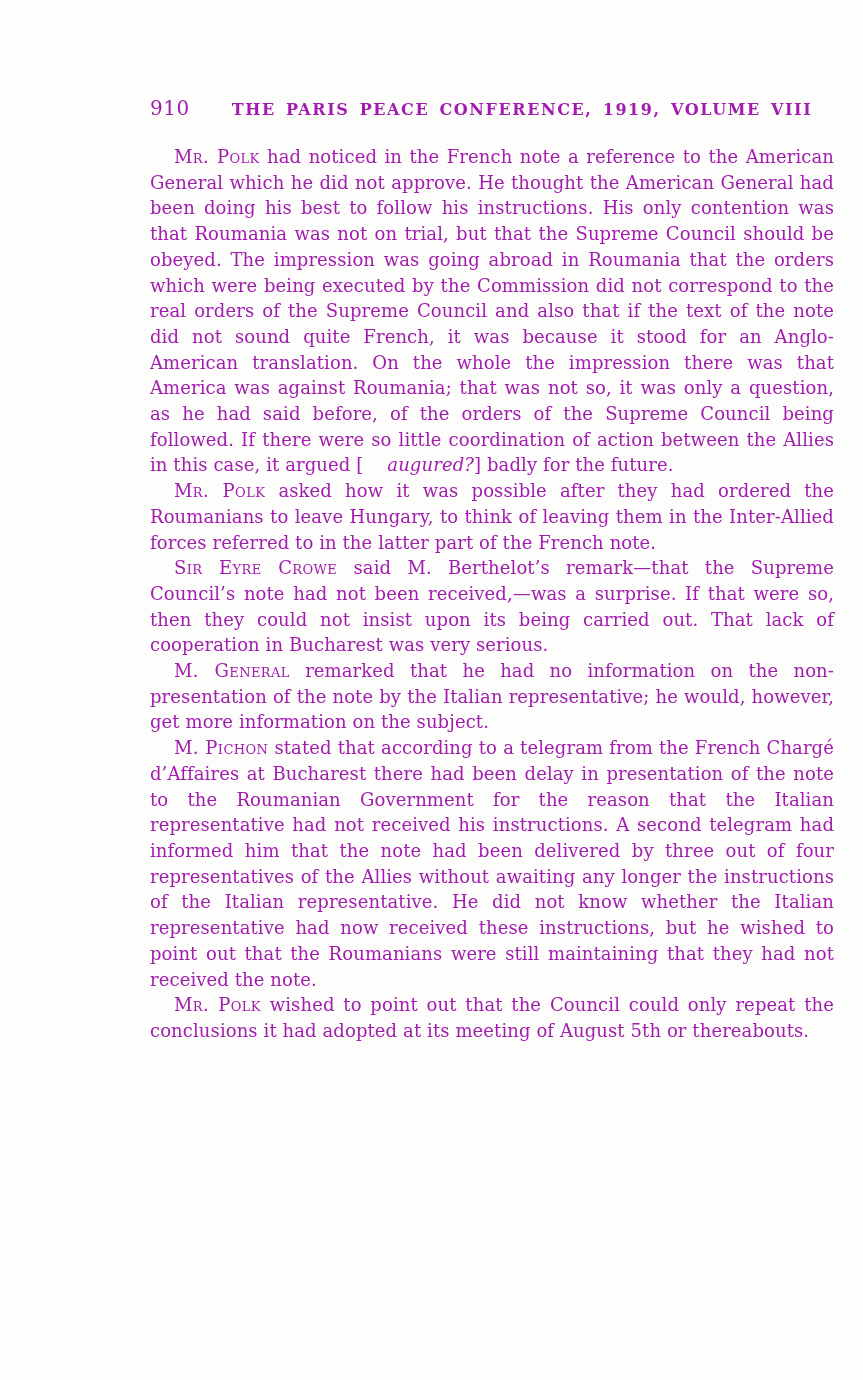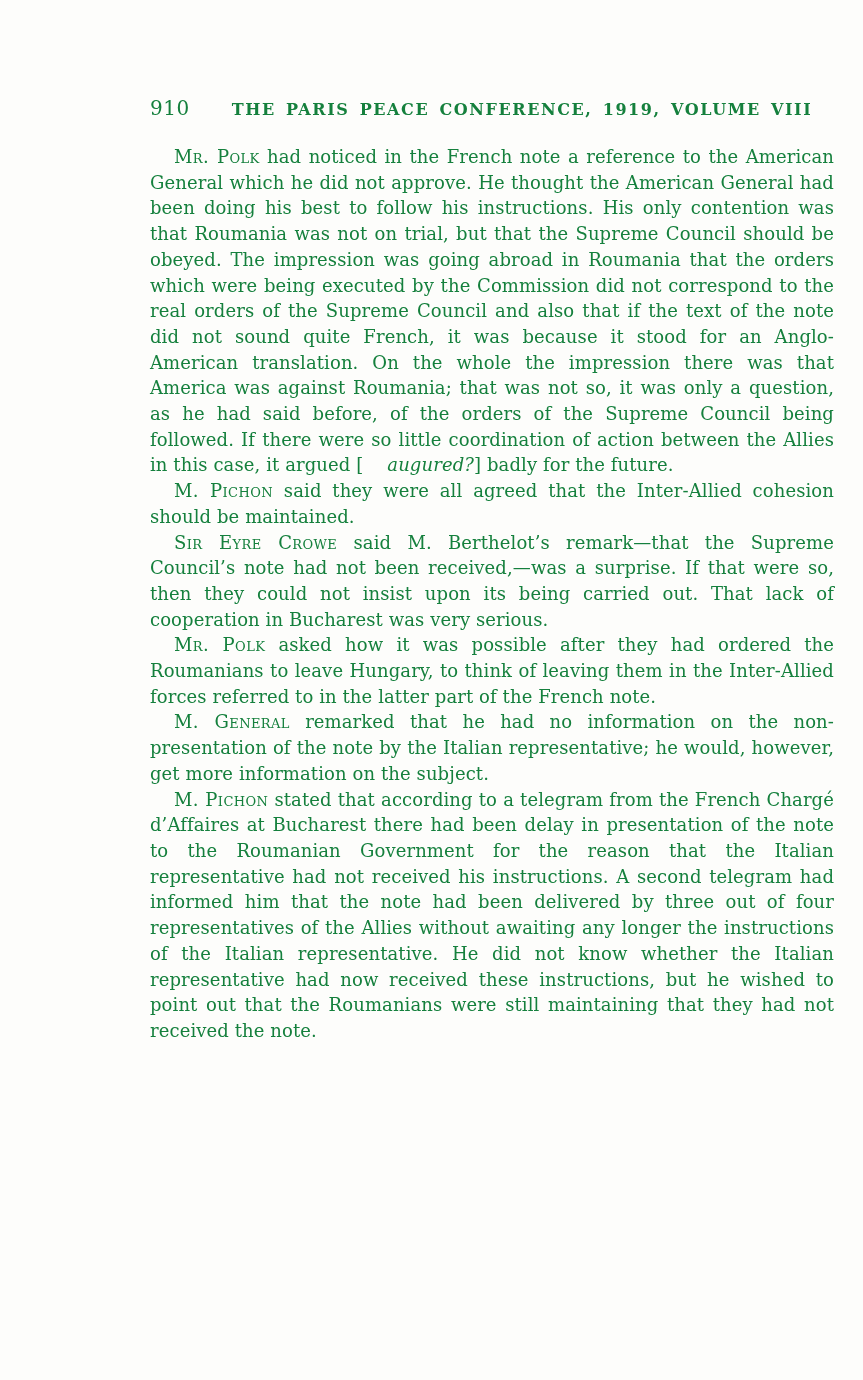--- a/index.html
+++ b/index.html
@@ -6,21 +6,21 @@
     margin: 0;
     padding: 0;
     background: #ffffff;
   }
   .page {
     position: relative;
     width: 863px;
     height: 1380px;
     background: #fdfdfb;
     overflow: hidden;
-    color: #15803d;
+    color: #a21caf;
     font-family: "DejaVu Serif", "Liberation Serif", serif;
   }
   .page-inner {
     position: absolute;
     left: 150px;
     top: 96px;
     width: 684px;
   }
   .page-header {
     display: flex;
@@ -63,21 +63,21 @@
 <div class="page">
   <div class="page-inner">
 
     <header class="page-header">
       <span class="page-number">910</span>
       <span class="header-title">THE PARIS PEACE CONFERENCE, 1919, VOLUME VIII</span>
     </header>
 
     <main class="page-body">
       <p class="para"><span class="sc">Mr. Polk</span><span> had noticed in the French note a reference to the American General which he did not approve. He thought the American General had been doing his best to follow his instructions. His only contention was that Roumania was not on trial, but that the Supreme Council should be obeyed. The impression was going abroad in Roumania that the orders which were being executed by the Commission did not correspond to the real orders of the Supreme Council and also that if the text of the note did not sound quite French, it was because it stood for an Anglo-American translation. On the whole the impression there was that America was against Roumania; that was not so, it was only a question, as he had said before, of the orders of the Supreme Council being followed. If there were so little coordination of action between the Allies in this case, it argued [</span><span class="it">augured?</span><span>] badly for the future.</span></p>
-      <p class="para"><span class="sc">M. Pichon</span><span> said they were all agreed that the Inter-Allied cohesion should be maintained.</span></p>
+      <p class="para"><span class="sc">Mr. Polk</span><span> asked how it was possible after they had ordered the Roumanians to leave Hungary, to think of leaving them in the Inter-Allied forces referred to in the latter part of the French note.</span></p>
       <p class="para"><span class="sc">Sir Eyre Crowe</span><span> said M. Berthelot’s remark—that the Supreme Council’s note had not been received,—was a surprise. If that were so, then they could not insist upon its being carried out. That lack of cooperation in Bucharest was very serious.</span></p>
-      <p class="para"><span class="sc">Mr. Polk</span><span> asked how it was possible after they had ordered the Roumanians to leave Hungary, to think of leaving them in the Inter-Allied forces referred to in the latter part of the French note.</span></p>
       <p class="para"><span class="sc">M. General</span><span> remarked that he had no information on the non-presentation of the note by the Italian representative; he would, however, get more information on the subject.</span></p>
       <p class="para"><span class="sc">M. Pichon</span><span> stated that according to a telegram from the French Chargé d’Affaires at Bucharest there had been delay in presentation of the note to the Roumanian Government for the reason that the Italian representative had not received his instructions. A second telegram had informed him that the note had been delivered by three out of four representatives of the Allies without awaiting any longer the instructions of the Italian representative. He did not know whether the Italian representative had now received these instructions, but he wished to point out that the Roumanians were still maintaining that they had not received the note.</span></p>
+      <p class="para"><span class="sc">Mr. Polk</span><span> wished to point out that the Council could only repeat the conclusions it had adopted at its meeting of August 5th or thereabouts.</span></p>
     </main>
 
   </div>
 </div>
 
 </body></html>

